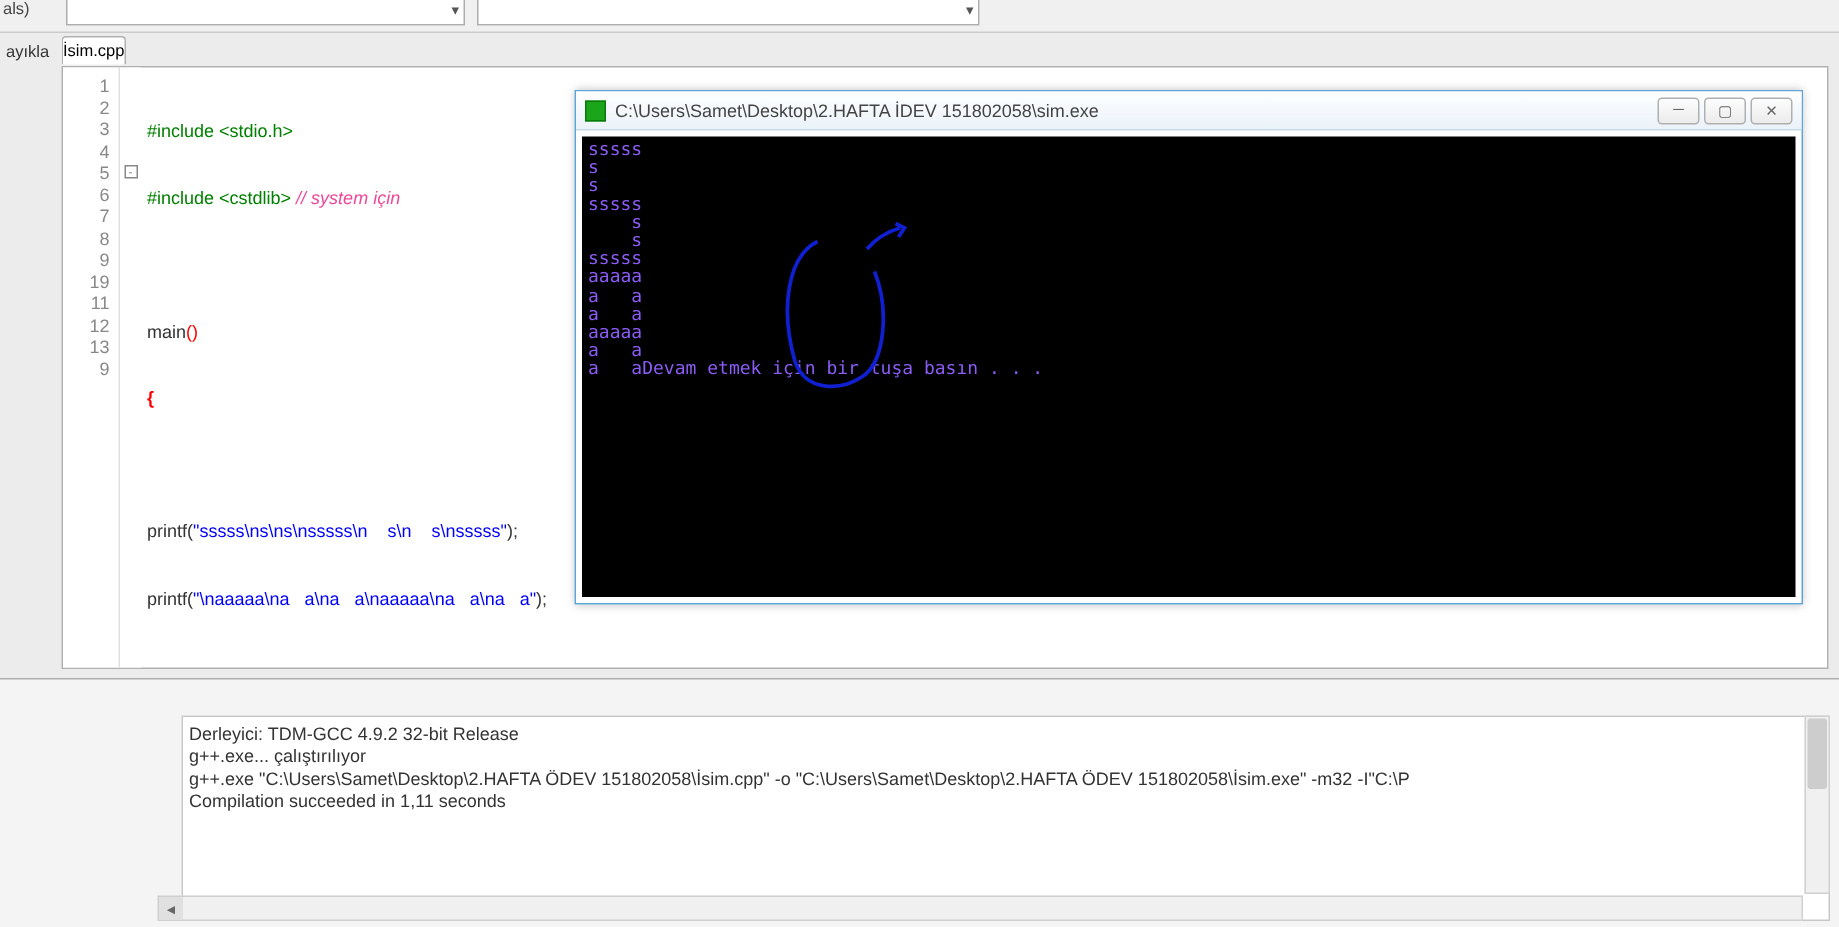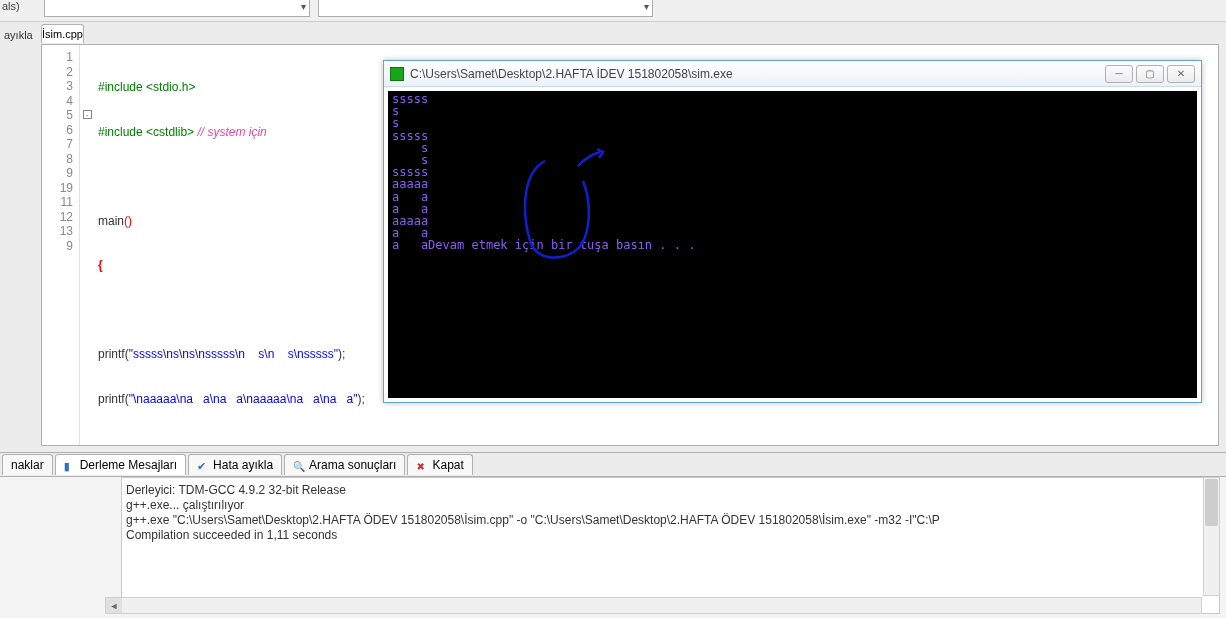--- a/index.html
+++ b/index.html
@@ -154,41 +154,20 @@
 a   aDevam etmek için bir tuşa basın . . .</div>
 </div>
 
 <svg class="annot" style="top:146px; left:515px; width:100px; height:130px;">
   <path d="M 30 15 C 10 25 5 60 15 95 C 22 115 45 115 60 105 C 75 95 78 60 68 35" stroke="#1020d0" stroke-width="2.5" fill="none"></path>
   <path d="M 63 20 C 70 12 78 8 85 6" stroke="#1020d0" stroke-width="2.5" fill="none"></path>
   <path d="M 82 3 L 88 6 L 84 12" stroke="#1020d0" stroke-width="2.5" fill="none"></path>
 </svg>
 
 <div class="bottom-panel">
-  <div class="bottom-tabs">
-    <div class="btab">
-        <span>naklar</span>
-      </div>
-    <div class="btab active">
-        <span class="ico ico-bars"></span>
-        <span>Derleme Mesajları</span>
-      </div>
-    <div class="btab">
-        <span class="ico ico-check"></span>
-        <span>Hata ayıkla</span>
-      </div>
-    <div class="btab">
-        <span class="ico ico-find"></span>
-        <span>Arama sonuçları</span>
-      </div>
-    <div class="btab">
-        <span class="ico ico-close"></span>
-        <span>Kapat</span>
-      </div>
-  </div>
 
   <div class="log-area"><span>Derleyici: TDM-GCC 4.9.2 32-bit Release</span>
 <span>g++.exe... çalıştırılıyor</span>
 <span>g++.exe "C:\Users\Samet\Desktop\2.HAFTA ÖDEV 151802058\İsim.cpp" -o "C:\Users\Samet\Desktop\2.HAFTA ÖDEV 151802058\İsim.exe" -m32 -I"C:\P</span>
 <span>Compilation succeeded in 1,11 seconds</span></div>
   <div class="log-scroll-v">
       <div class="thumb"></div>
     </div>
   <div class="log-scroll-h">
       <div class="arrow" style="float:left">◄</div>

